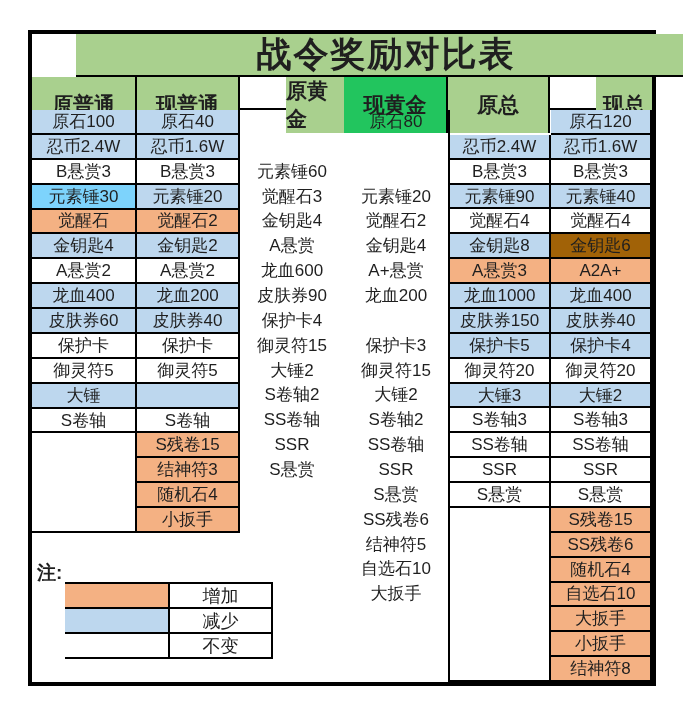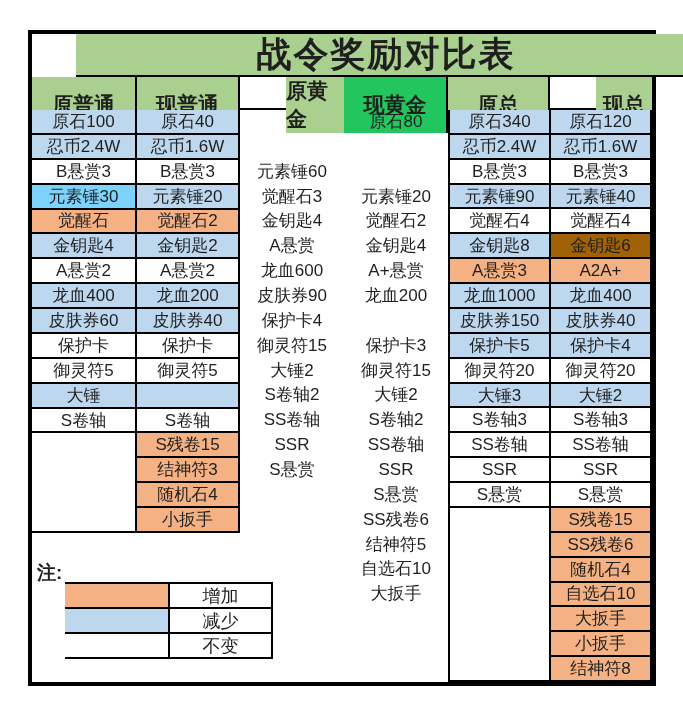--- a/index.html
+++ b/index.html
@@ -118,21 +118,20 @@
             <div class="gline">SS卷轴</div>
             <div class="gline">SSR</div>
             <div class="gline">S悬赏</div>
             <div class="gline">SS残卷6</div>
             <div class="gline">结神符5</div>
             <div class="gline">自选石10</div>
             <div class="gline">大扳手</div>
           </div>
       </div>
       <div class="sec-total">
-          <div class="cell" style="grid-area: 1 / 1; background: rgb(189, 215, 238);">原石340</div>
           <div class="cell" style="grid-area: 1 / 2; background: rgb(189, 215, 238);">原石120</div>
           <div class="cell" style="grid-area: 2 / 1; background: rgb(189, 215, 238);">忍币2.4W</div>
           <div class="cell" style="grid-area: 2 / 2; background: rgb(189, 215, 238);">忍币1.6W</div>
           <div class="cell" style="grid-area: 3 / 1;">B悬赏3</div>
           <div class="cell" style="grid-area: 3 / 2;">B悬赏3</div>
           <div class="cell" style="grid-area: 4 / 1; background: rgb(189, 215, 238);">元素锤90</div>
           <div class="cell" style="grid-area: 4 / 2; background: rgb(189, 215, 238);">元素锤40</div>
           <div class="cell" style="grid-area: 5 / 1;">觉醒石4</div>
           <div class="cell" style="grid-area: 5 / 2;">觉醒石4</div>
           <div class="cell" style="grid-area: 6 / 1; background: rgb(189, 215, 238);">金钥匙8</div>

